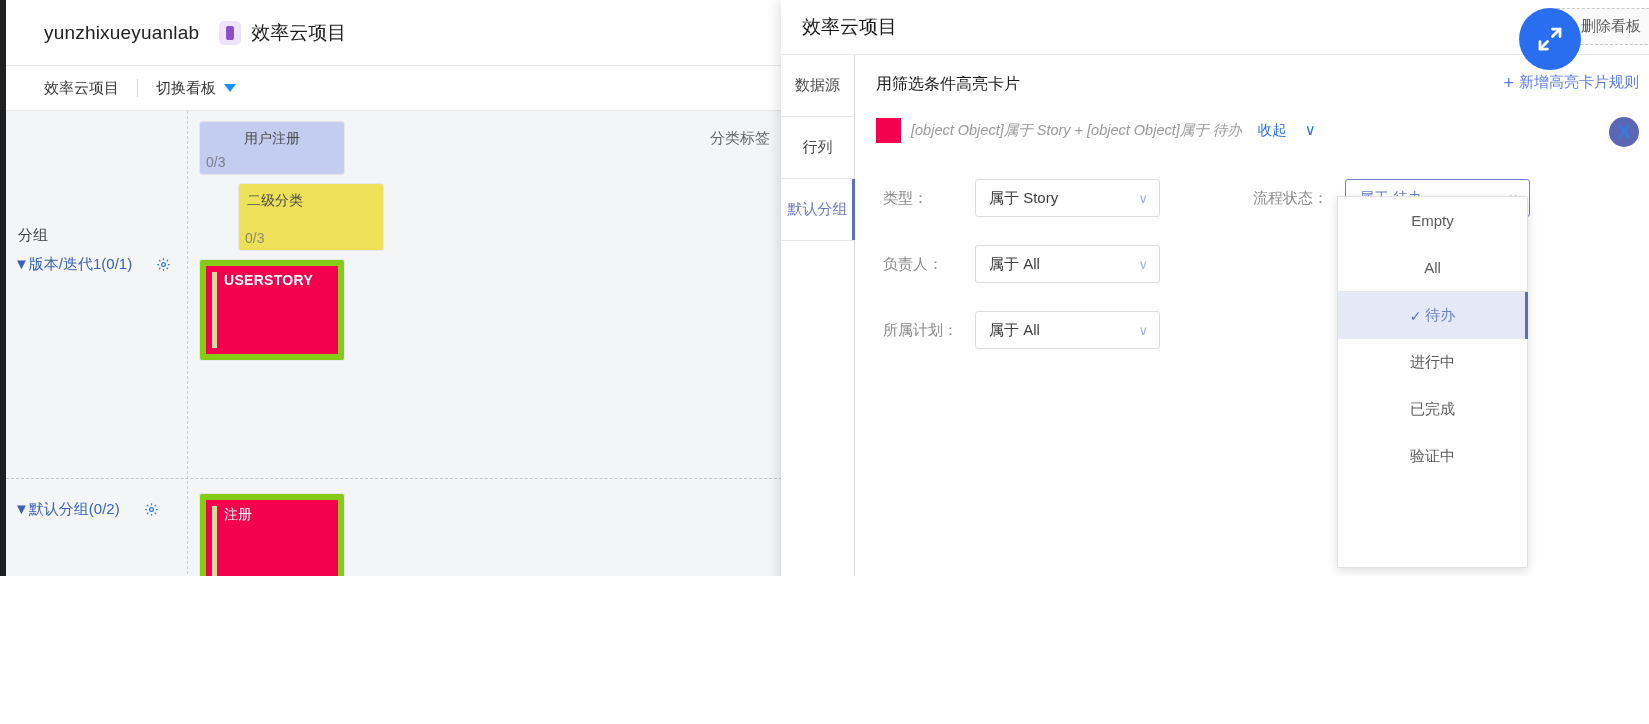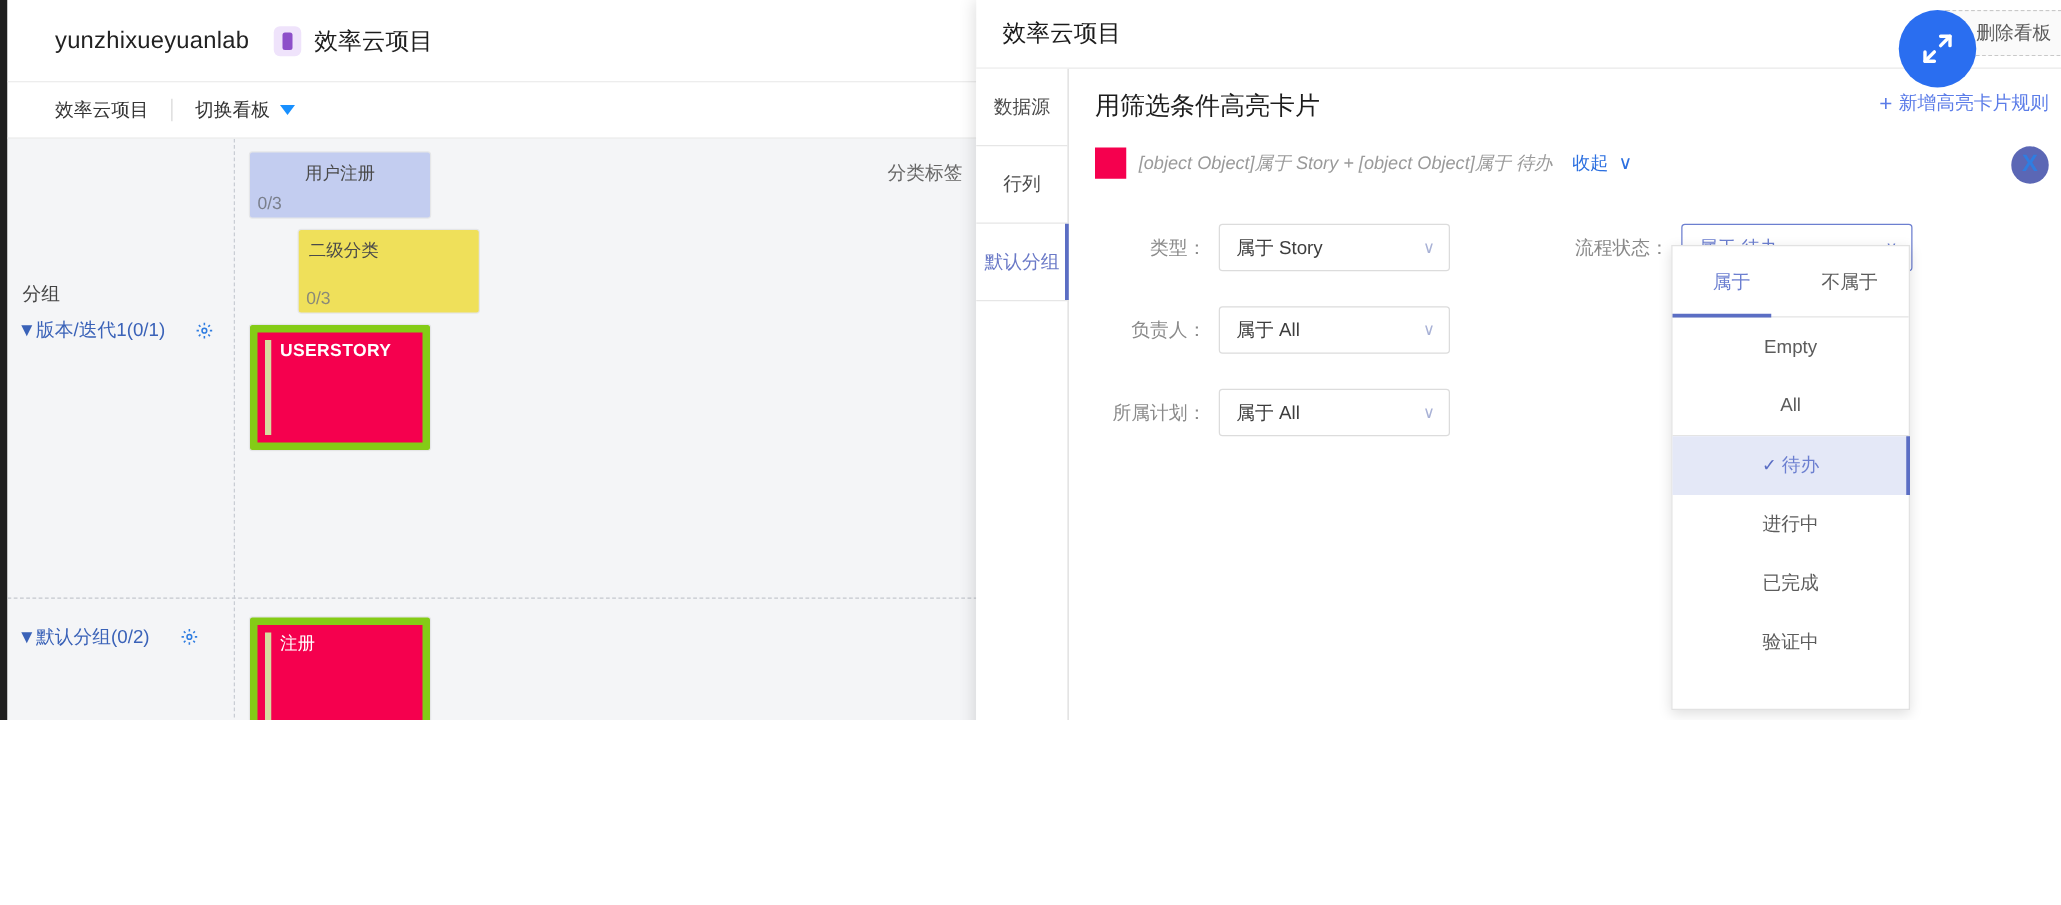--- a/index.html
+++ b/index.html
@@ -141,49 +141,50 @@
   .vtab.active::after {
     content: ""; position: absolute; right: -1px; top: 0; bottom: 0; width: 3px;
     background: #5b6ec4;
   }
 
   .panel-content { flex: 1; position: relative; }
   .panel-title-row {
     height: 58px; display: flex; align-items: center; padding: 0 0 0 21px;
     position: relative;
   }
-  .panel-title { font-size: 20px; color: #1c1c1c; }
+  .panel-title { font-size: 16px; color: #1c1c1c; }
   .add-link {
     position: absolute; right: 10px; top: 18px;
     font-size: 15px; color: #5b7ce8; display: flex; align-items: center; gap: 5px;
     white-space: nowrap;
   }
   .add-link .plus { font-size: 18px; line-height: 1; color: #5b7ce8; }
 
   .cond-row {
     display: flex; align-items: center; gap: 10px; padding-left: 21px; height: 34px;
   }
   .swatch { width: 25px; height: 25px; background: #f5004e; flex: none; }
   .cond-text {
     font-size: 14.5px; color: #9a9a9a; font-style: italic;
   }
   .collapse-link {
-    font-size: 14.5px; color: #2b6fe0; display: flex; align-items: center; gap: 8px;
+    font-size: 14.5px; color: #2b6fe0; display: flex; align-items: center; gap: 18px;
     margin-left: 6px;
   }
   .collapse-link .chev { font-size: 15px; }
 
   .form-grid {
     margin-top: 18px; padding-left: 0; position: relative;
   }
   .form-row { display: flex; height: 66px; }
   .fld { display: flex; align-items: center; }
   .fld .lab {
-    width: 120px; text-align: right; font-size: 15px; color: #8a8a8a;
+    width: 120px; font-size: 15px; color: #8a8a8a;
     padding-right: 10px;
+    padding-left: 28px;
   }
   .sel {
     width: 185px; height: 38px; border: 1px solid #dcdcdc; border-radius: 3px;
     display: flex; align-items: center; padding: 0 10px 0 13px;
     font-size: 15px; color: #3d3d3d; position: relative; background: #fff;
   }
   .sel .chev-d {
     position: absolute; right: 11px; color: #a9b2d6; font-size: 13px;
   }
   .sel.open { border-color: #6c7fd0; color: #6c7fd0; }
@@ -380,26 +381,20 @@
                 <span class="chev-d">∨</span>
               </div>
             </div>
           </div>
         </div>
       </div>
     </div>
   </div>
 
   <div class="dropdown">
-    <div class="dd-tabs">
-      <div class="dd-tab active">属于</div>
-      <div class="dd-tab">不属于</div>
-      <div class="dd-tabline"></div>
-      <div class="dd-underline"></div>
-    </div>
 
     <div class="dd-item">
       <span>Empty</span>
     </div>
     <div class="dd-item">
       <span>All</span>
     </div>
     <div class="dd-sep"></div>
     <div class="dd-item selected">
       <span class="check">✓</span>

